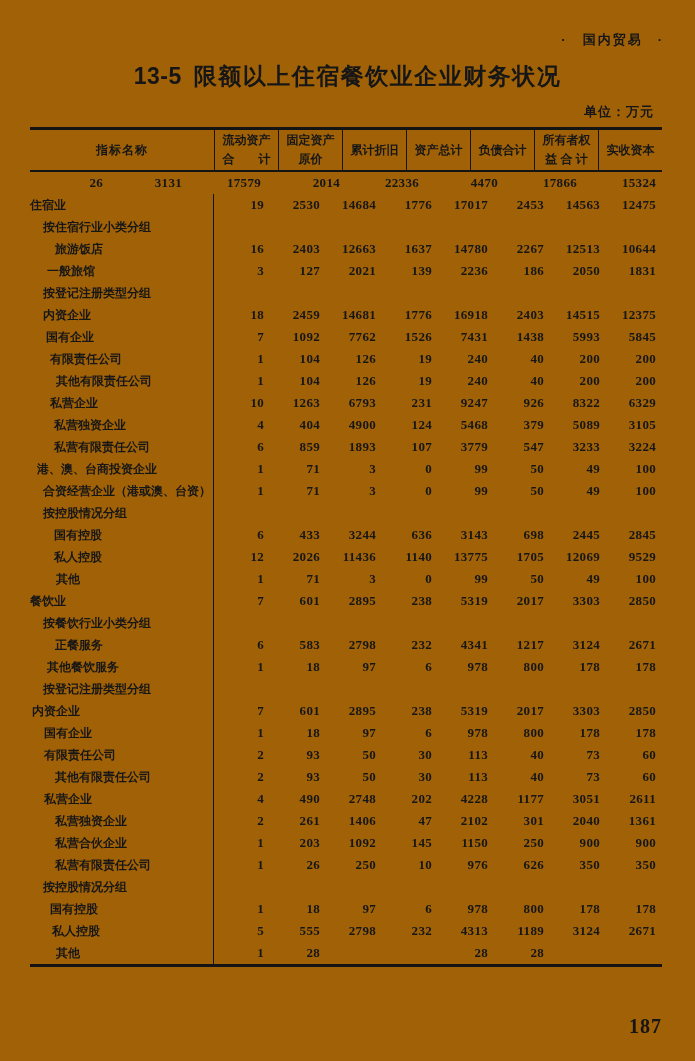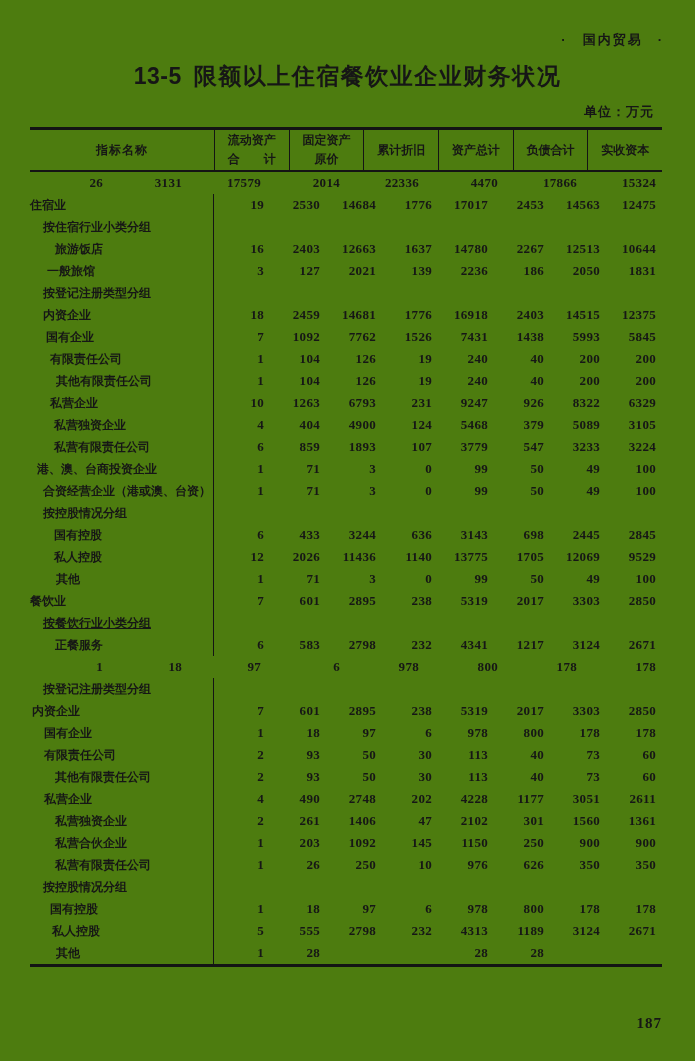--- a/index.html
+++ b/index.html
@@ -3,21 +3,21 @@
 <meta charset="utf-8">
 <style>
   * { box-sizing: border-box; margin: 0; padding: 0; }
   html, body { width: 695px; height: 1061px; }
   body {
     font-family: "Liberation Sans", sans-serif;
     background: #ffffff;
     color: #161616;
     overflow: hidden;
   }
-  .page { position: relative; width: 695px; height: 1061px; background: #4d7c0f; }
+  .page { position: relative; width: 695px; height: 1061px; background: #a16207; }
 
   .corner {
     position: absolute; top: 31px; right: 31px;
     font-size: 13px; font-weight: 700; letter-spacing: 2px;
     white-space: pre;
   }
   .title {
     position: absolute; top: 61px; left: 0; right: 0;
     text-align: center; font-size: 23px; font-weight: 900;
     letter-spacing: 1.5px; white-space: nowrap;
@@ -59,41 +59,42 @@
     flex: 1 1 0;
     display: flex; align-items: center; justify-content: flex-end;
     padding-right: 6px;
     font-family: "Liberation Serif", serif;
     font-size: 13px; font-weight: 600;
     letter-spacing: 0.3px;
   }
   .pagenum {
     position: absolute; top: 1015px; right: 33px;
     font-family: "Liberation Serif", serif;
-    font-size: 15px; font-weight: 600; letter-spacing: 1px;
+    font-size: 20px; font-weight: 600; letter-spacing: 1px;
   }
 </style>
 </head>
 <body>
 
 <div class="page">
   <div class="corner">·　国内贸易　·</div>
   <div class="title">
     <span class="title-no">13-5</span><span>限额以上住宿餐饮业企业财务状况</span>
   </div>
   <div class="unit">单位：万元</div>
 
   <div class="table">
     <div class="thead">
         <div class="th th-label"><div class="th-line">指标名称</div></div>
         <div class="th"><div class="th-line">流动资产</div><div class="th-line">合　　计</div></div>
         <div class="th"><div class="th-line">固定资产</div><div class="th-line">原价</div></div>
         <div class="th"><div class="th-line">累计折旧</div></div>
         <div class="th"><div class="th-line">资产总计</div></div>
         <div class="th"><div class="th-line">负债合计</div></div>
+        <div class="th"><div class="th-line">所有者权</div><div class="th-line">益 合 计</div></div>
         <div class="th"><div class="th-line">实收资本</div></div>
       </div>
     <div class="tbody">
         <div class="tr">
           <div class="td">26</div>
           <div class="td">3131</div>
           <div class="td">17579</div>
           <div class="td">2014</div>
           <div class="td">22336</div>
           <div class="td">4470</div>
@@ -303,21 +304,21 @@
           <div class="td">7</div>
           <div class="td">601</div>
           <div class="td">2895</div>
           <div class="td">238</div>
           <div class="td">5319</div>
           <div class="td">2017</div>
           <div class="td">3303</div>
           <div class="td">2850</div>
         </div>
         <div class="tr">
-          <div class="td-label" style="padding-left: 13px; text-decoration: underline;">按餐饮行业小类分组</div>
+          <div class="td-label" style="padding-left: 13px;">按餐饮行业小类分组</div>
           <div class="td"></div>
           <div class="td"></div>
           <div class="td"></div>
           <div class="td"></div>
           <div class="td"></div>
           <div class="td"></div>
           <div class="td"></div>
           <div class="td"></div>
         </div>
         <div class="tr">
@@ -325,20 +326,21 @@
           <div class="td">6</div>
           <div class="td">583</div>
           <div class="td">2798</div>
           <div class="td">232</div>
           <div class="td">4341</div>
           <div class="td">1217</div>
           <div class="td">3124</div>
           <div class="td">2671</div>
         </div>
         <div class="tr">
+          <div class="td-label" style="padding-left: 17px;">其他餐饮服务</div>
           <div class="td">1</div>
           <div class="td">18</div>
           <div class="td">97</div>
           <div class="td">6</div>
           <div class="td">978</div>
           <div class="td">800</div>
           <div class="td">178</div>
           <div class="td">178</div>
         </div>
         <div class="tr">
@@ -408,21 +410,21 @@
           <div class="td">2611</div>
         </div>
         <div class="tr">
           <div class="td-label" style="padding-left: 25px;">私营独资企业</div>
           <div class="td">2</div>
           <div class="td">261</div>
           <div class="td">1406</div>
           <div class="td">47</div>
           <div class="td">2102</div>
           <div class="td">301</div>
-          <div class="td">1560</div>
+          <div class="td">2040</div>
           <div class="td">1361</div>
         </div>
         <div class="tr">
           <div class="td-label" style="padding-left: 25px;">私营合伙企业</div>
           <div class="td">1</div>
           <div class="td">203</div>
           <div class="td">1092</div>
           <div class="td">145</div>
           <div class="td">1150</div>
           <div class="td">250</div>

